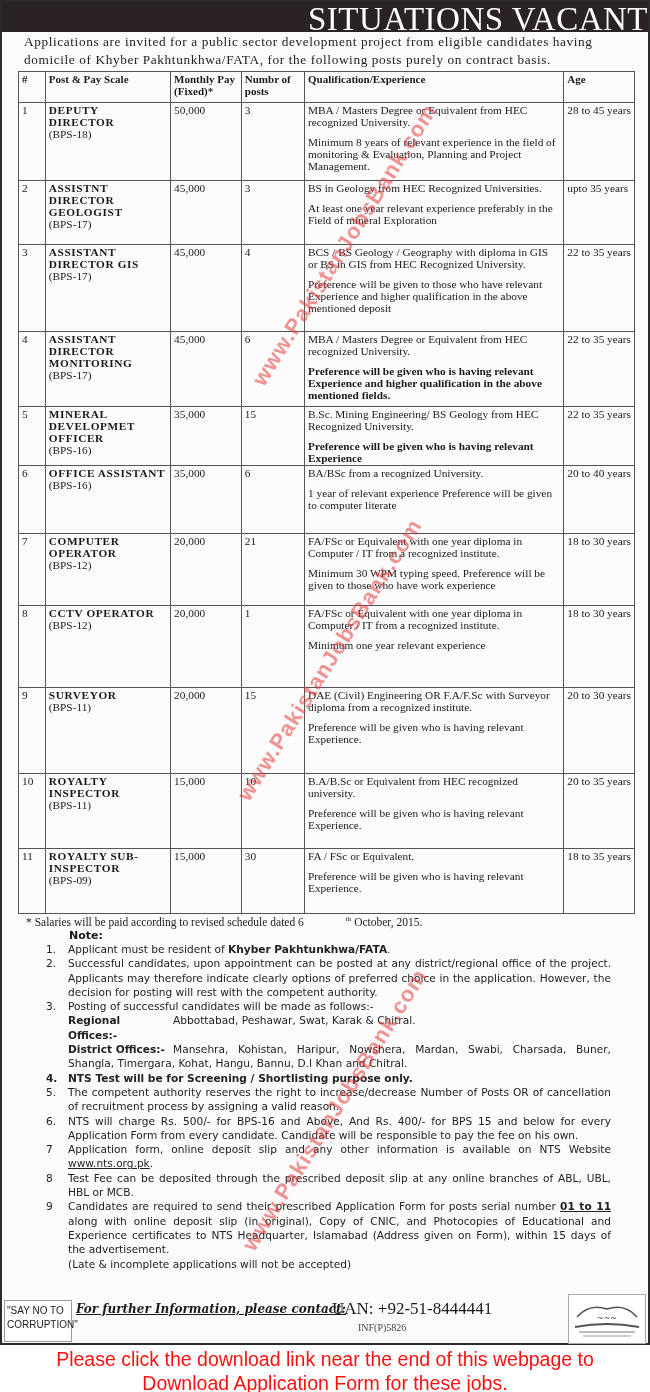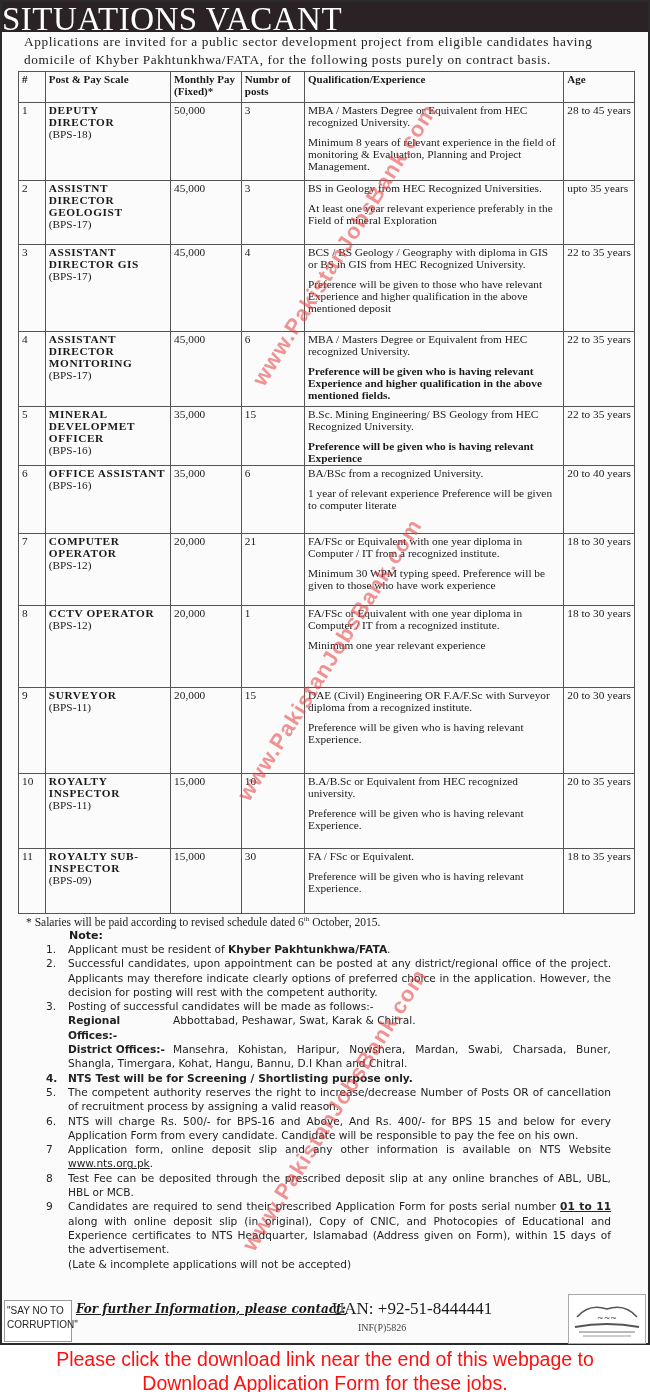--- a/index.html
+++ b/index.html
@@ -1,35 +1,35 @@
 <!DOCTYPE html>
 <html><head>
 <meta charset="utf-8">
 <style>
   html, body { margin:0; padding:0; background:#fff; }
   body { width:650px; height:1392px; position:relative; overflow:hidden; font-family:"Liberation Serif", serif; color:#1a1a1a; }
   .ad { position:absolute; left:0; top:0; width:646px; height:1341px; border:2px solid #2a2a2a; background:#fbfbfb; }
-  .banner { position:absolute; left:0; top:0; width:646px; height:30px; background:#2a2224; color:#fff; text-align:left; font-family:"Liberation Serif", serif; font-size:33px; line-height:34px; letter-spacing:0.5px; }
+  .banner { position:absolute; left:0; top:0; width:646px; height:30px; background:#2a2224; color:#fff; text-align:right; font-family:"Liberation Serif", serif; font-size:33px; line-height:34px; letter-spacing:0.5px; }
   .intro { position:absolute; left:22px; top:31px; width:610px; font-weight:normal; font-size:13.3px; line-height:18px; letter-spacing:0.6px; color:#222; }
   table.jobs { position:absolute; left:16px; top:69px; width:617px; border-collapse:collapse; font-size:11.3px; line-height:12px; table-layout:fixed; }
   table.jobs td, table.jobs th { border:1px solid #555; vertical-align:top; padding:1px 3px; text-align:left; font-weight:normal; }
   table.jobs th { font-weight:bold; font-size:11px; }
   .c-num { width:25px; }
   .c-post { width:117px; }
   .c-pay { width:66px; }
   .c-posts { width:59px; }
   .c-qual { width:242px; }
   .c-age { width:66px; }
   .post-title { font-weight:bold; letter-spacing:0.6px; display:block; }
   .pay, .posts { text-align:center; }
   .qual p { margin:0 0 8px 0; }
   .qual p:last-child { margin-bottom:0; }
   .qual p.b { font-weight:bold; }
   .footnote { position:absolute; left:24px; top:913px; font-size:11.5px; color:#222; }
-  .footnote sup { font-size:7px; }
+  .footnote sup { font-size:7px;margin-left:42px; }
   .note-h { position:absolute; left:24px; top:927px; font-family:"DejaVu Sans", sans-serif; font-weight:bold; font-size:11px;margin-left:43px; }
   .notes { position:absolute; left:44px; top:940px; width:565px; font-family:"DejaVu Sans", sans-serif; font-size:10.6px; line-height:14.3px; color:#222; }
   .note { display:flex; text-align:justify; }
   .note .n { width:22px; flex:none; }
   .note .t { flex:1; }
   .b { font-weight:bold; }
   .u { text-decoration:underline; }
   .office-row { display:flex; }
   .office-row .lbl { width:105px; flex:none; font-weight:bold; }
   .corrupt { position:absolute; left:2px; top:1298px; width:68px; height:42px; border:1px solid #999; background:#fff; font-family:"Liberation Sans", sans-serif; font-size:10px; line-height:14px; padding:3px 0 0 2px; box-sizing:border-box; color:#222; }

